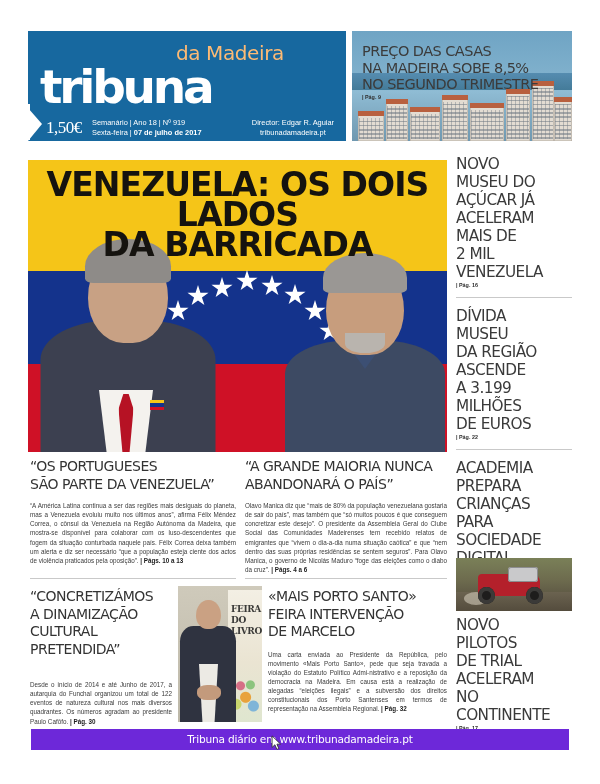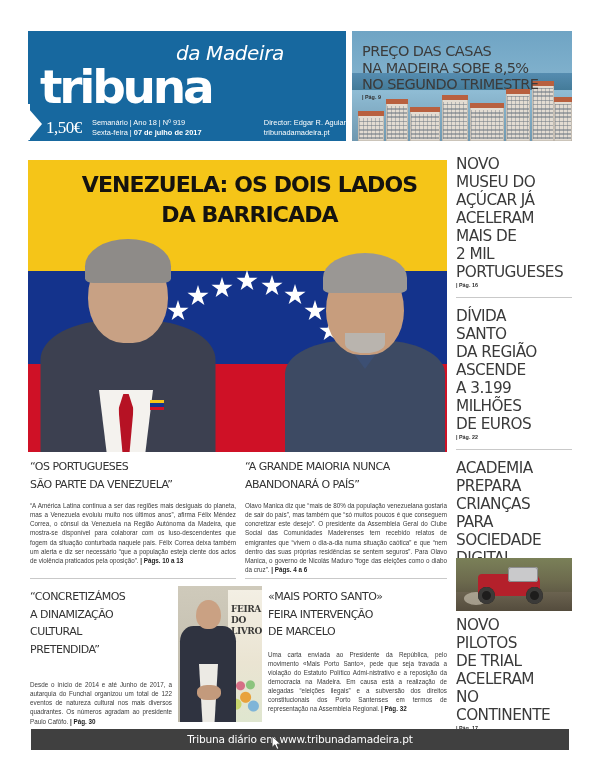--- a/index.html
+++ b/index.html
@@ -54,25 +54,24 @@
     font-weight: bold;
     color: #ffffff;
     letter-spacing: -3.2px;
     font-family: "DejaVu Sans", sans-serif;
     white-space: nowrap;
   }
   .logo-sub {
     position: absolute;
     left: 148px; top: 10px;
     font-size: 20px;
-    color: #ffffff;
+    color: #fdba74;
     font-family: "DejaVu Sans", sans-serif;
     letter-spacing: -0.4px;
     white-space: nowrap;
-    font-style: italic;
   }
   .mast-price {
     position: absolute;
     left: 18px; top: 87px;
     font-size: 17px;
     color: #ffffff;
     font-family: Liberation Serif, serif;
     letter-spacing: -0.5px;
     white-space: nowrap;
   }
@@ -80,25 +79,25 @@
     position: absolute;
     left: 64px; top: 87px;
     font-size: 7.4px;
     line-height: 9.6px;
     color: #ffffff;
     white-space: nowrap;
   }
   .mast-meta-left .bold { font-weight: bold; }
   .mast-meta-right {
     position: absolute;
-    right: 0; top: 87px;
+    right: 12px; top: 87px;
     font-size: 7.4px;
     line-height: 9.6px;
     color: #ffffff;
-    text-align: left;
+    text-align: center;
     white-space: nowrap;
   }
 
   
   .teaser-top {
     position: absolute;
     left: 352px; top: 31px;
     width: 220px; height: 110px;
     overflow: hidden;
     background: #5d93b8;
@@ -165,28 +164,28 @@
   .flag-blue   { position:absolute; left:0; top:38%; width:100%; height:32%; background:#14338c; }
   .flag-red    { position:absolute; left:0; top:70%; width:100%; height:30%; background:#cf1126; }
   .star {
     position: absolute;
     width: 22px; height: 22px;
     background: #ffffff;
     clip-path: polygon(50% 0%,61% 35%,98% 35%,68% 57%,79% 91%,50% 70%,21% 91%,32% 57%,2% 35%,39% 35%);
   }
   .lead-title {
     position: absolute;
-    left: 12px; top: 10px;
+    left: 0; top: 10px;
     width: 419px;
     text-align: center;
     z-index: 6;
     color: #15130f;
     font-family: "DejaVu Sans", sans-serif;
     font-weight: bold;
-    font-size: 22px;
+    font-size: 33px;
     line-height: 30px;
     letter-spacing: -0.9px;
   }
   .lead-title .l2 { display:block; }
 
   
   .person { position: absolute; bottom: 0; z-index: 5; }
   .p-left  { left: 12px;  width: 175px; height: 225px; }
   .p-right { right: 2px;  width: 160px; height: 205px; }
   .head {
@@ -218,21 +217,21 @@
   .collar-v {
     position:absolute; left:50%; transform:translateX(-50%); top:0;
     width:26px; height:18px; background:#3c4f73;
     clip-path: polygon(0 0, 100% 0, 50% 100%);
   }
 
   
   .sub-col { position: absolute; }
   .sub-head {
     font-family: "DejaVu Sans", sans-serif;
-    font-size: 11px;
+    font-size: 14px;
     line-height: 17.5px;
     color: #333333;
     letter-spacing: -0.5px;
     font-weight: normal;
   }
   .body-text {
     font-size: 6.3px;
     line-height: 9.15px;
     color: #3a3a3a;
     text-align: justify;
@@ -305,21 +304,21 @@
   .tr-wheel { position:absolute; bottom:7px; width:17px; height:17px; background:#1e1d1c; border-radius:50%; box-shadow: inset 0 0 0 4px #3b3a38; }
   .tr-w1 { left: 22px; }
   .tr-w2 { left: 70px; }
   .tr-splash { position:absolute; left:8px; bottom:6px; width:24px; height:13px; background:rgba(220,214,196,.55); border-radius:50%; }
 
   
   .footer {
     position: absolute;
     left: 31px; top: 729px;
     width: 538px; height: 21px;
-    background: #404040;
+    background: #6d28d9;
     color: #ffffff;
     font-size: 10.6px;
     line-height: 21px;
     text-align: center;
     letter-spacing: -0.2px;
     font-family: "DejaVu Sans", sans-serif;
   }
   .cursor {
     position: absolute;
     left: 271px; top: 735px;
@@ -459,30 +458,30 @@
   <div class="rail">
 
     <div class="rail-item">
       <div class="rail-head">
         <div>NOVO</div>
         <div>MUSEU DO</div>
         <div>AÇÚCAR JÁ</div>
         <div>ACELERAM</div>
         <div>MAIS DE</div>
         <div>2 MIL</div>
-        <div>PORTUGUESES</div>
+        <div>VENEZUELA</div>
       </div>
       <div class="pag-tag">| Pág. 16</div>
     </div>
     <div class="rail-rule" style="margin:9px 0 9px 0;"></div>
 
     <div class="rail-item">
       <div class="rail-head">
         <div>DÍVIDA</div>
-        <div>SANTO</div>
+        <div>MUSEU</div>
         <div>DA REGIÃO</div>
         <div>ASCENDE</div>
         <div>A 3.199</div>
         <div>MILHÕES</div>
         <div>DE EUROS</div>
       </div>
       <div class="pag-tag">| Pág. 22</div>
     </div>
     <div class="rail-rule" style="margin:9px 0 9px 0;"></div>
 

